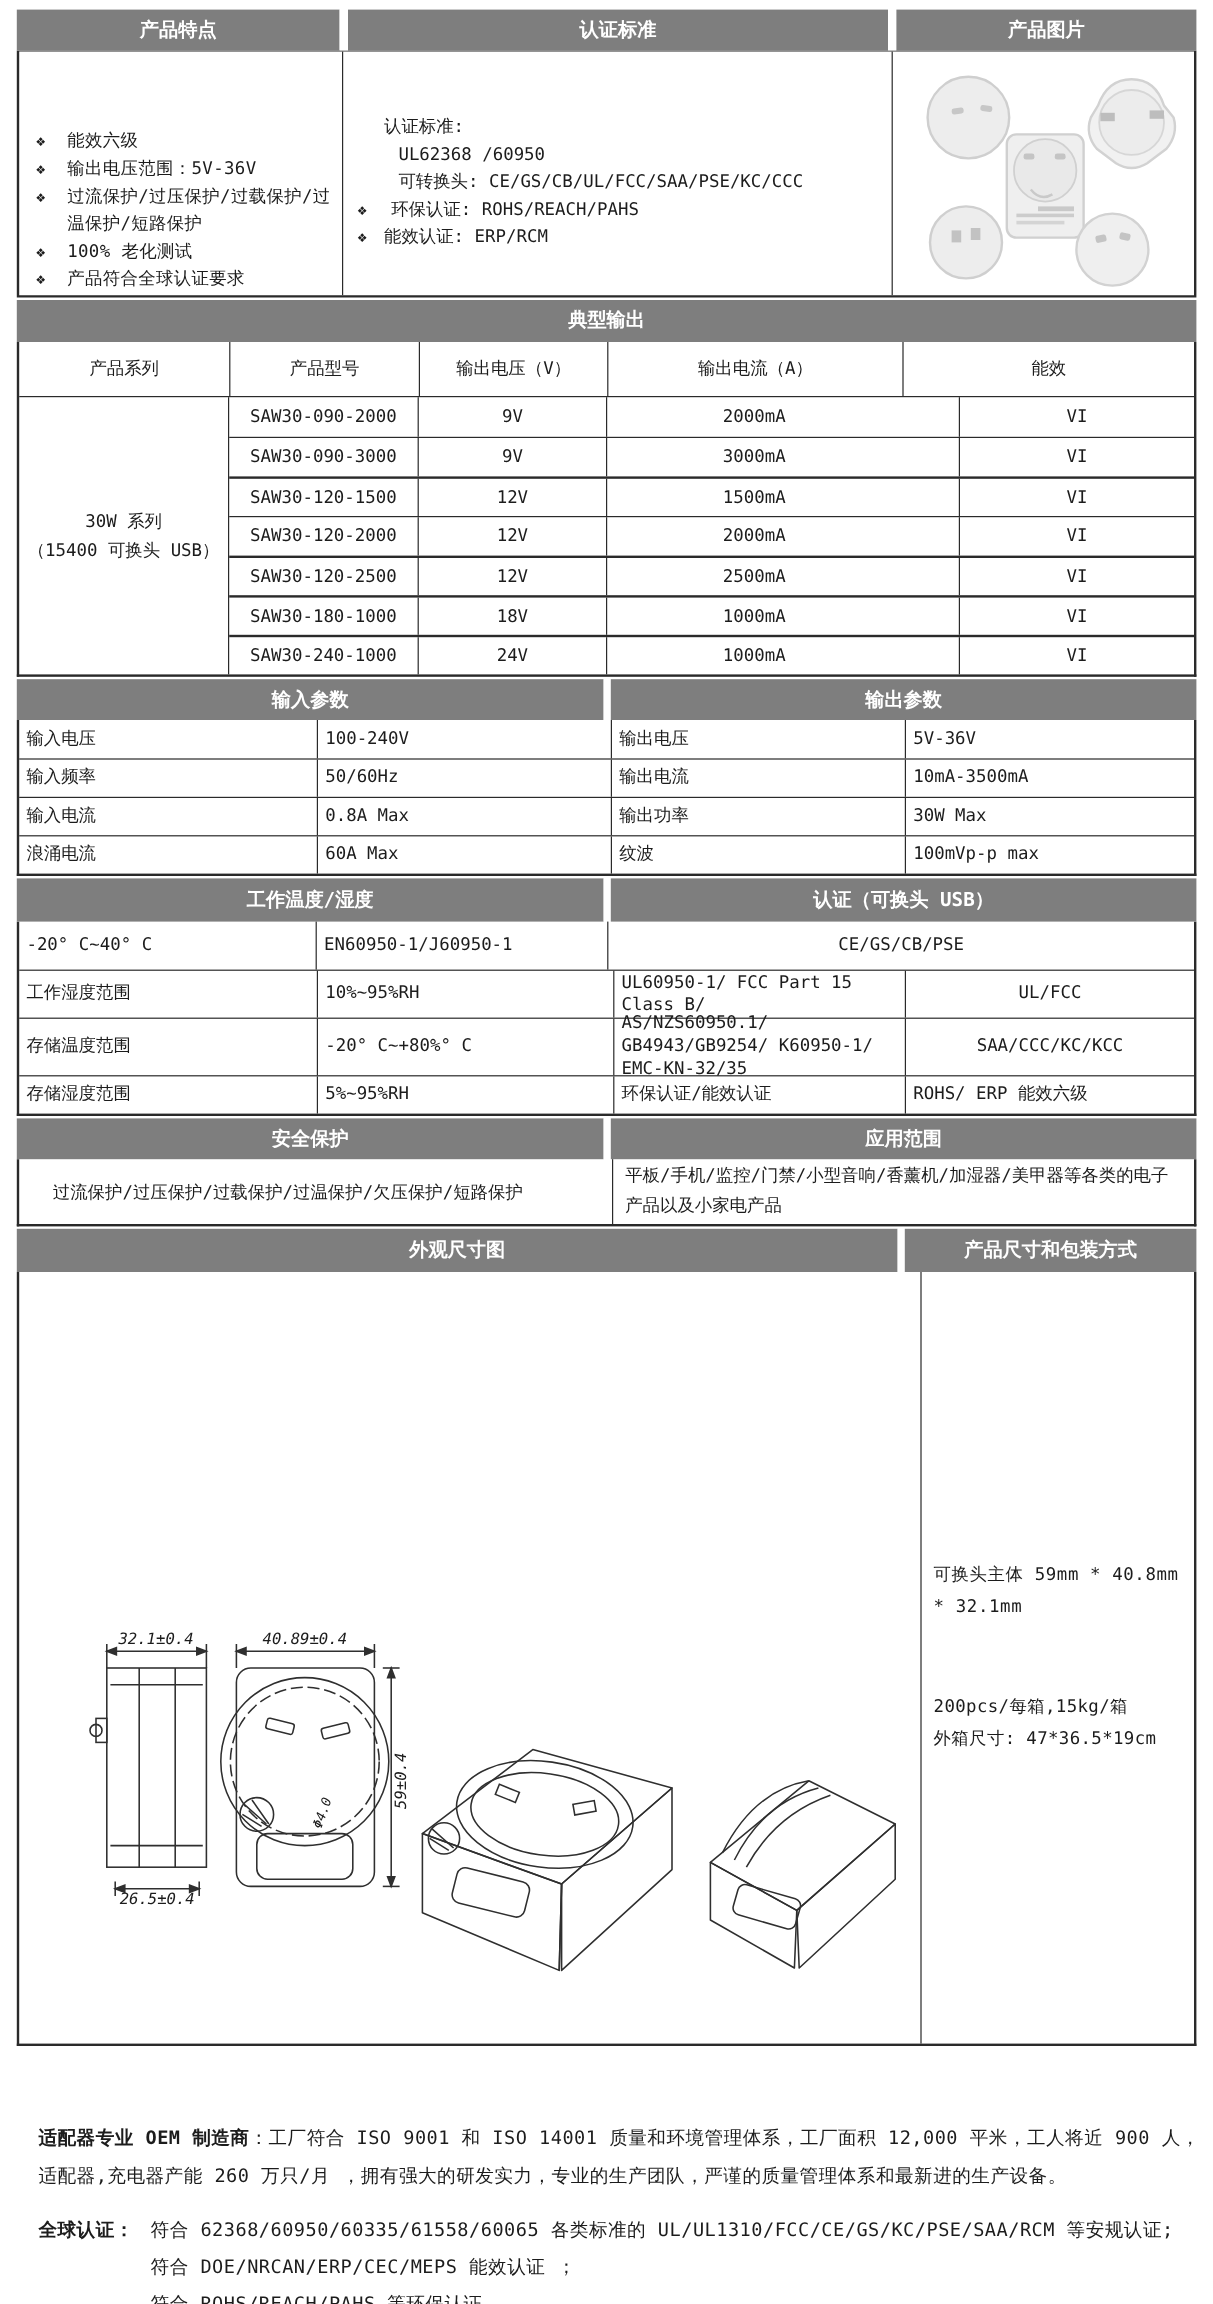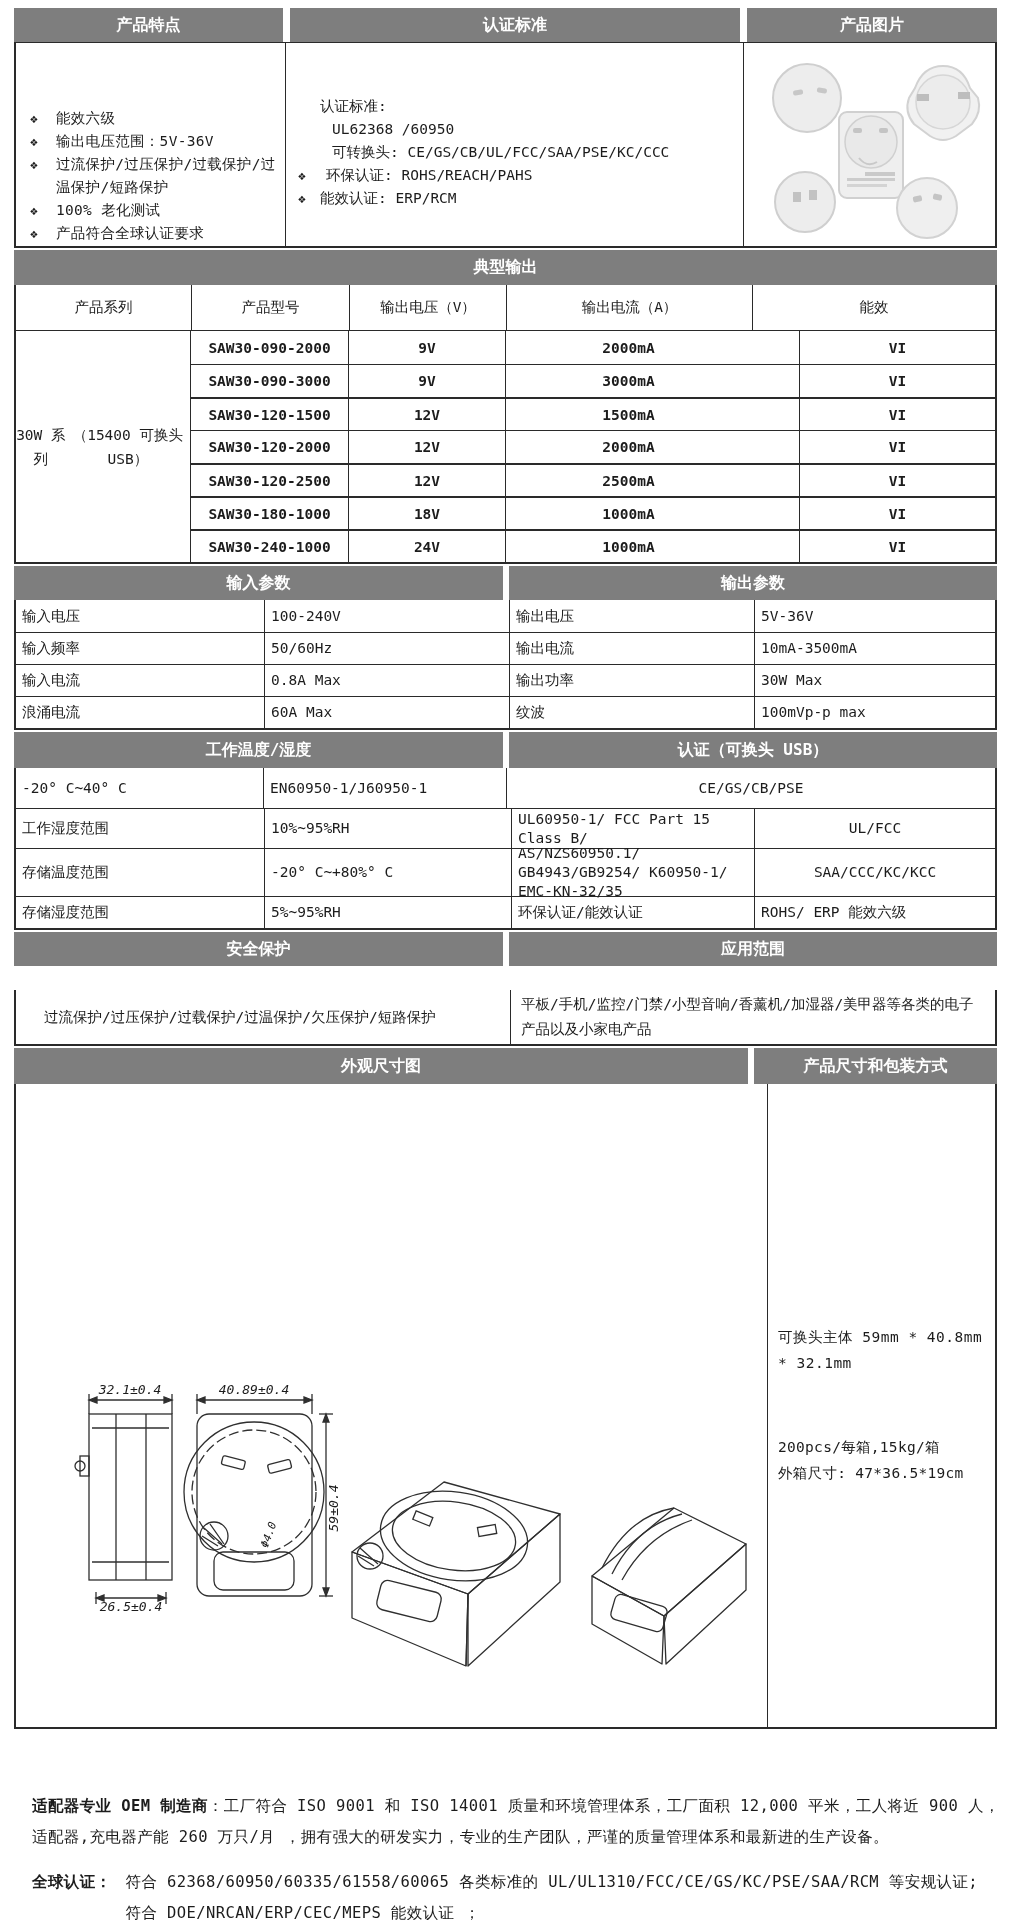--- a/index.html
+++ b/index.html
@@ -27,25 +27,25 @@
   .cert-line .blt{width:22px;flex:none;font-size:13px;}
   .cert-line.ind .txt{padding-left:12px;}
   
   .bar.full{margin-top:2px;height:35px;text-align:right;}
   
   .typ-table{border:2px solid #2a2a2a;border-top:none;box-sizing:border-box;font-size:14.5px;}
   .typ-head{display:flex;height:45px;border-bottom:1.5px solid #2a2a2a;}
   .typ-head .c{display:flex;align-items:center;justify-content:center;box-sizing:border-box;}
   .c1{width:175px;} .c2{width:158px;} .c3{width:157px;} .c4{width:246px;} .c5{flex:1;}
   .typ-body{display:flex;}
-  .typ-series{width:175px;box-sizing:border-box;display:flex;flex-direction:row;
+  .typ-series{width:175px;box-sizing:border-box;display:flex;flex-direction:column;
               align-items:center;justify-content:center;border-right:1.5px solid #2a2a2a;
               font-size:14.5px;line-height:24px;text-align:center;}
   .typ-rows{flex:1;display:flex;flex-direction:column;}
-  .typ-row{display:flex;height:33px;flex:none;box-sizing:border-box;border-top:1px solid #2a2a2a;font-weight:bold;}
+  .typ-row{display:flex;height:33px;flex:none;box-sizing:border-box;border-top:1px solid #2a2a2a;}
   .typ-row:first-child{border-top:none;}
   .typ-row.thick{border-top:2px solid #2a2a2a;}
   .typ-row .c{display:flex;align-items:center;justify-content:center;box-sizing:border-box;
               border-left:1px solid #2a2a2a;}
   .typ-row .c:first-child{border-left:none;width:157px;}
   .typ-row .cv{width:157px;} .typ-row .ca{width:246px;} .typ-row .ce{flex:1;margin-left:48px;}
   
   .split-bars{display:flex;margin-top:2px;}
   .split-bars .g{width:6px;background:#fff;}
   .sb-l{width:489px;} .sb-r{flex:1;}
@@ -55,21 +55,21 @@
   .g-row{display:flex;box-sizing:border-box;border-top:1px solid #2a2a2a;}
   .g-row:first-child{border-top:none;}
   .g-row .c{box-sizing:border-box;border-left:1px solid #2a2a2a;display:flex;
             align-items:center;padding:2px 6px;line-height:19px;}
   .g-row .c:first-child{border-left:none;}
   .p1{width:248px;} .p2{width:245px;} .p3{width:245px;} .p4{flex:1;}
   .t1{width:248px;} .t2{width:247px;} .t3{width:243px;} .t4{flex:1;justify-content:center;text-align:center;}
   .h32{height:32px;} .h40{height:40px;} .h48{height:48px;}
   
   .safety-row{display:flex;border:2px solid #2a2a2a;border-top:none;height:56px;
-              box-sizing:border-box;font-size:14.5px;margin-top:24px;}
+              box-sizing:border-box;font-size:14.5px;}
   .safety-row .sc{width:495px;box-sizing:border-box;display:flex;align-items:center;
                   padding:0 6px 0 28px;border-right:1px solid #2a2a2a;}
   .safety-row .ac{flex:1;display:flex;align-items:center;padding:2px 10px;line-height:25px;}
   
   .dims-content{display:flex;border:2px solid #2a2a2a;border-top:none;height:645px;box-sizing:border-box;}
   .draw-cell{width:752px;box-sizing:border-box;border-right:1px solid #2a2a2a;position:relative;font-style:italic;}
   .pack-cell{flex:1;box-sizing:border-box;padding:240px 8px 0 10px;font-size:14.5px;line-height:26px;}
   .pack-block{margin-bottom:58px;letter-spacing:0.5px;}
   .pack-line{letter-spacing:0.3px;}
   

